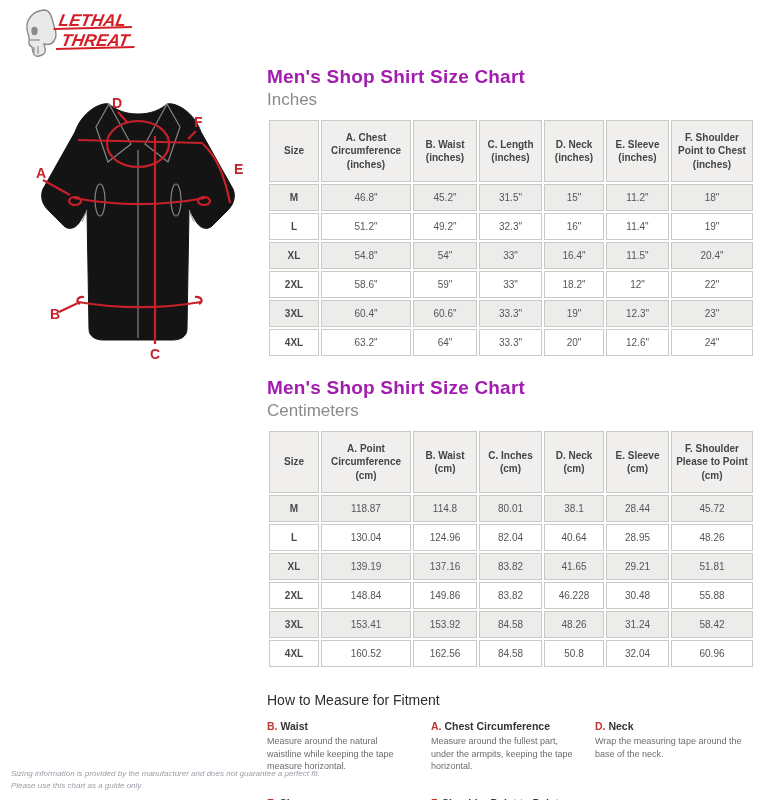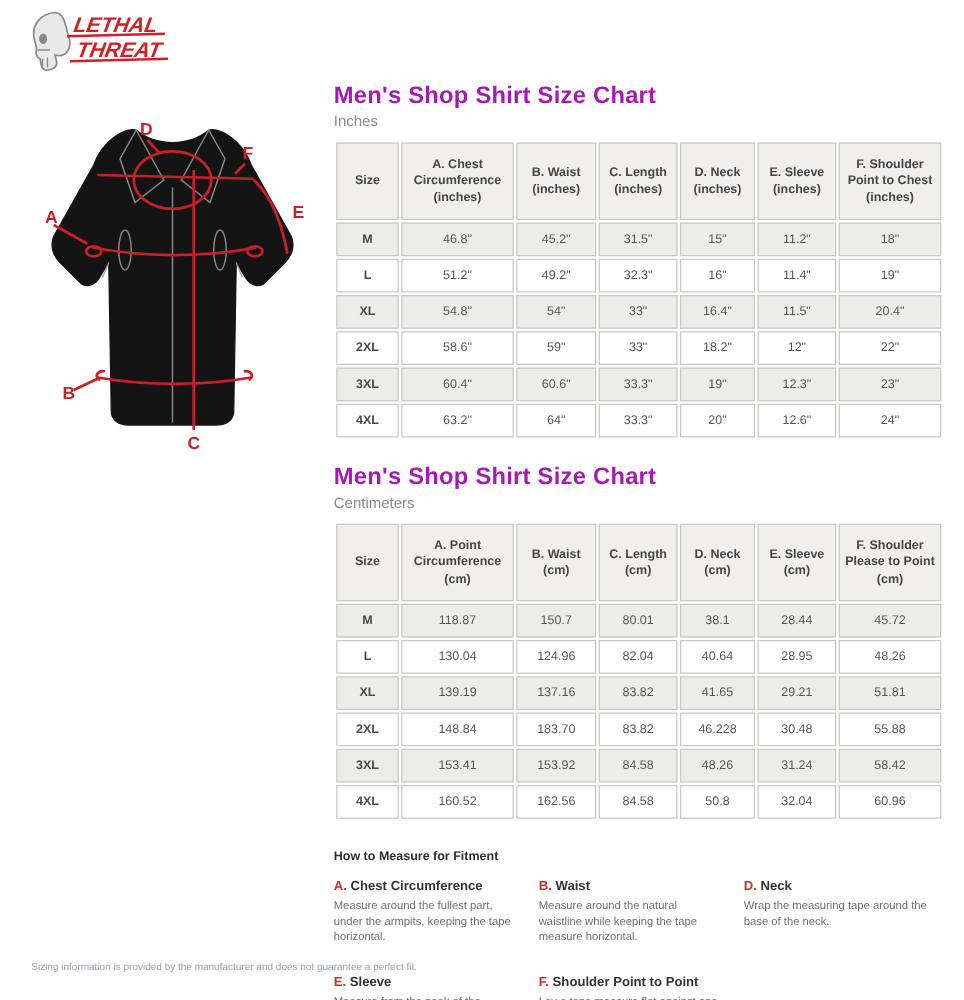--- a/index.html
+++ b/index.html
@@ -18,21 +18,21 @@
   
   .diagram { position: absolute; left: 12px; top: 82px; width: 255px; height: 280px; }
 
   
   .content { position: absolute; left: 267px; top: 66px; width: 478px; }
 
   .section-title {
     font-size: 19px; font-weight: bold; color: #a21caf; letter-spacing: .2px;
   }
   .section-subtitle {
-    font-size: 12px; color: #8a8a8a; margin-top: 2px;
+    font-size: 17px; color: #8a8a8a; margin-top: 2px;
   }
 
   table.size-table {
     margin-top: 8px;
     width: 472px;
     table-layout: fixed;
     border-collapse: separate;
     border-spacing: 2px;
   }
   table.size-table th, table.size-table td {
@@ -61,38 +61,38 @@
   table.size-table th:nth-child(4), table.size-table td:nth-child(4) { width: 63px; }
   table.size-table th:nth-child(5), table.size-table td:nth-child(5) { width: 60px; }
   table.size-table th:nth-child(6), table.size-table td:nth-child(6) { width: 63px; }
   table.size-table th:nth-child(7), table.size-table td:nth-child(7) { width: 82px; }
   table.size-table td:nth-child(1) { font-weight: bold; color: #4a4a4a; }
 
   .table-block-cm { margin-top: 19px; }
 
   
   .fitment { margin-top: 23px; }
-  .fitment-title { font-size: 10px; font-weight: bold; color: #2d2d2d; }
+  .fitment-title { font-size: 14px; font-weight: normal; color: #2d2d2d; }
   .fitment-grid {
     margin-top: 12px;
     display: grid;
     grid-template-columns: repeat(3, 147px);
     column-gap: 17px;
     row-gap: 24px;
   }
   .fitment-item .fitment-head {
     font-size: 10.5px; font-weight: bold; color: #333333; margin-bottom: 3px;
   }
   .fitment-item .fitment-letter { color: #bf3430; }
   .fitment-item .fitment-desc {
     font-size: 9px; color: #6d6d6d; line-height: 1.4;
   }
 
   
-  .footer { position: absolute; left: 25px; top: 768px; }
+  .footer { position: absolute; left: 11px; top: 768px; font-style: italic; }
   .footer p { font-size: 8px; color: #9aa0a8; line-height: 1.5; }
 </style>
 </head>
 <body>
 
 <div class="logo">
   <svg width="150" height="58" viewBox="0 0 150 58">
 
     <g>
       <path d="M24,6 C12,7 6,16 7,25 C7.5,30 10,33 9,37 C8.5,40 10,42 12,43 L13,48 C13.5,51 16,53 19,52 L22,51 C25,50 26,47 25,44 L24,40 C28,41 32,40 34,37 C37,33 36,27 34,22 C32,13 30,6 24,6 Z" fill="#e9e9e9" stroke="#8a8a8a" stroke-width="1.4"></path>
@@ -238,31 +238,31 @@
 
   <div class="table-block table-block-cm">
     <div class="section-title">Men's Shop Shirt Size Chart</div>
     <div class="section-subtitle">Centimeters</div>
     <table class="size-table">
       <thead>
           <tr>
             <th>Size</th>
             <th>A. Point Circumference (cm)</th>
             <th>B. Waist (cm)</th>
-            <th>C. Length (cm)</th>
+            <th>C. Inches (cm)</th>
             <th>D. Neck (cm)</th>
             <th>E. Sleeve (cm)</th>
             <th>F. Shoulder Please to Point (cm)</th>
           </tr>
         </thead>
       <tbody>
           <tr class="shaded">
             <td>M</td>
             <td>118.87</td>
-            <td>150.7</td>
+            <td>114.8</td>
             <td>80.01</td>
             <td>38.1</td>
             <td>28.44</td>
             <td>45.72</td>
           </tr>
           <tr>
             <td>L</td>
             <td>130.04</td>
             <td>124.96</td>
             <td>82.04</td>
@@ -275,21 +275,21 @@
             <td>139.19</td>
             <td>137.16</td>
             <td>83.82</td>
             <td>41.65</td>
             <td>29.21</td>
             <td>51.81</td>
           </tr>
           <tr>
             <td>2XL</td>
             <td>148.84</td>
-            <td>183.70</td>
+            <td>149.86</td>
             <td>83.82</td>
             <td>46.228</td>
             <td>30.48</td>
             <td>55.88</td>
           </tr>
           <tr class="shaded">
             <td>3XL</td>
             <td>153.41</td>
             <td>153.92</td>
             <td>84.58</td>
@@ -307,39 +307,40 @@
             <td>60.96</td>
           </tr>
         </tbody>
     </table>
   </div>
 
   <div class="fitment">
     <div class="fitment-title">How to Measure for Fitment</div>
     <div class="fitment-grid" id="fitment-grid">
         <div class="fitment-item">
+          <div class="fitment-head"><span class="fitment-letter">B.</span> <span>Waist</span></div>
+          <div class="fitment-desc">Measure around the natural waistline while keeping the tape measure horizontal.</div>
+        </div>
+        <div class="fitment-item">
           <div class="fitment-head"><span class="fitment-letter">A.</span> <span>Chest Circumference</span></div>
           <div class="fitment-desc">Measure around the fullest part, under the armpits, keeping the tape horizontal.</div>
         </div>
         <div class="fitment-item">
-          <div class="fitment-head"><span class="fitment-letter">B.</span> <span>Waist</span></div>
-          <div class="fitment-desc">Measure around the natural waistline while keeping the tape measure horizontal.</div>
-        </div>
-        <div class="fitment-item">
           <div class="fitment-head"><span class="fitment-letter">D.</span> <span>Neck</span></div>
           <div class="fitment-desc">Wrap the measuring tape around the base of the neck.</div>
         </div>
         <div class="fitment-item">
           <div class="fitment-head"><span class="fitment-letter">E.</span> <span>Sleeve</span></div>
           <div class="fitment-desc">Measure from the peak of the shoulder to the end of the sleeve.</div>
         </div>
         <div class="fitment-item">
           <div class="fitment-head"><span class="fitment-letter">F.</span> <span>Shoulder Point to Point</span></div>
           <div class="fitment-desc">Lay a tape measure flat against one shoulder point. Drawing the measure across while following the natural curve of the shoulder, reach to the opposite shoulder point.</div>
         </div>
       </div>
   </div>
 
 </div>
 
 <div class="footer">
   <p>Sizing information is provided by the manufacturer and does not guarantee a perfect fit.</p>
+  <p>Please use this chart as a guide only.</p>
 </div>
 
 </body></html>

